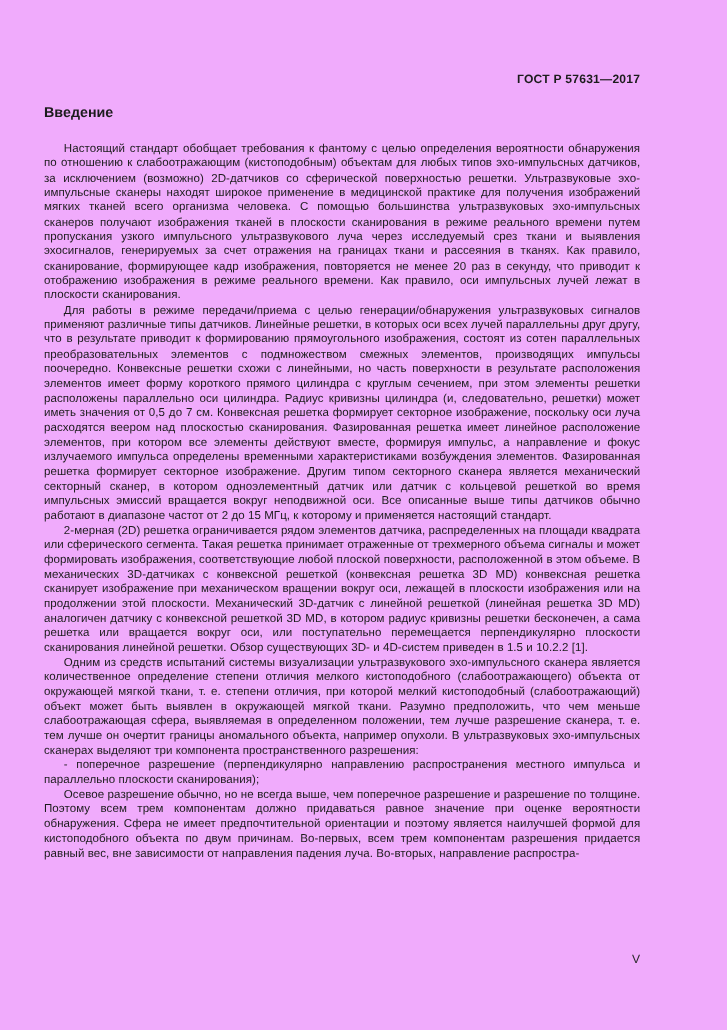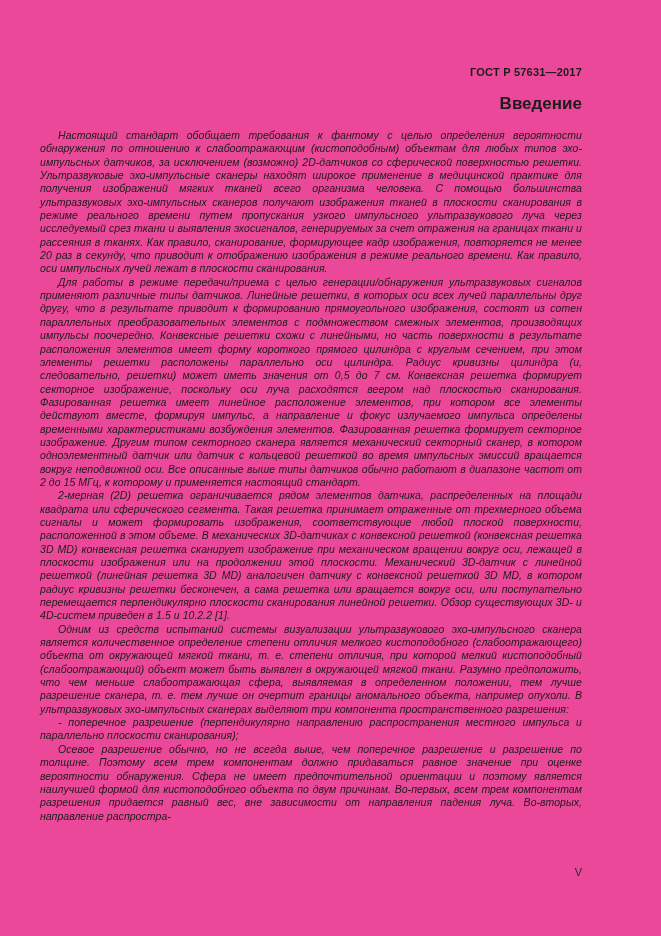--- a/index.html
+++ b/index.html
@@ -5,21 +5,21 @@
   html, body {
     margin: 0;
     padding: 0;
     background: #ffffff;
   }
   .page {
     position: relative;
     width: 661px;
     height: 936px;
     margin: 0 auto;
-    background: #ec4899;
+    background: #f0abfc;
     overflow: hidden;
     font-family: "Liberation Sans", sans-serif;
     color: #1c1c1c;
   }
   .doc-header {
     position: absolute;
     top: 66px;
     left: 40px;
     width: 542px;
     text-align: right;
@@ -27,34 +27,33 @@
     font-weight: bold;
     letter-spacing: 0.2px;
     color: #1c1c1c;
   }
   .doc-title {
     position: absolute;
     top: 94px;
     left: 40px;
     width: 542px;
     margin: 0;
-    text-align: right;
-    font-size: 17px;
+    text-align: left;
+    font-size: 13px;
     font-weight: bold;
     color: #1c1c1c;
   }
   .doc-body {
     position: absolute;
     top: 129px;
     left: 40px;
     width: 542px;
     font-size: 10.5px;
     line-height: 13.35px;
     letter-spacing: 0.05px;
-    font-style: italic;
   }
   .para {
     margin: 0;
     text-indent: 18px;
     text-align: justify;
     color: #1c1c1c;
   }
   .doc-footer {
     position: absolute;
     top: 866px;

